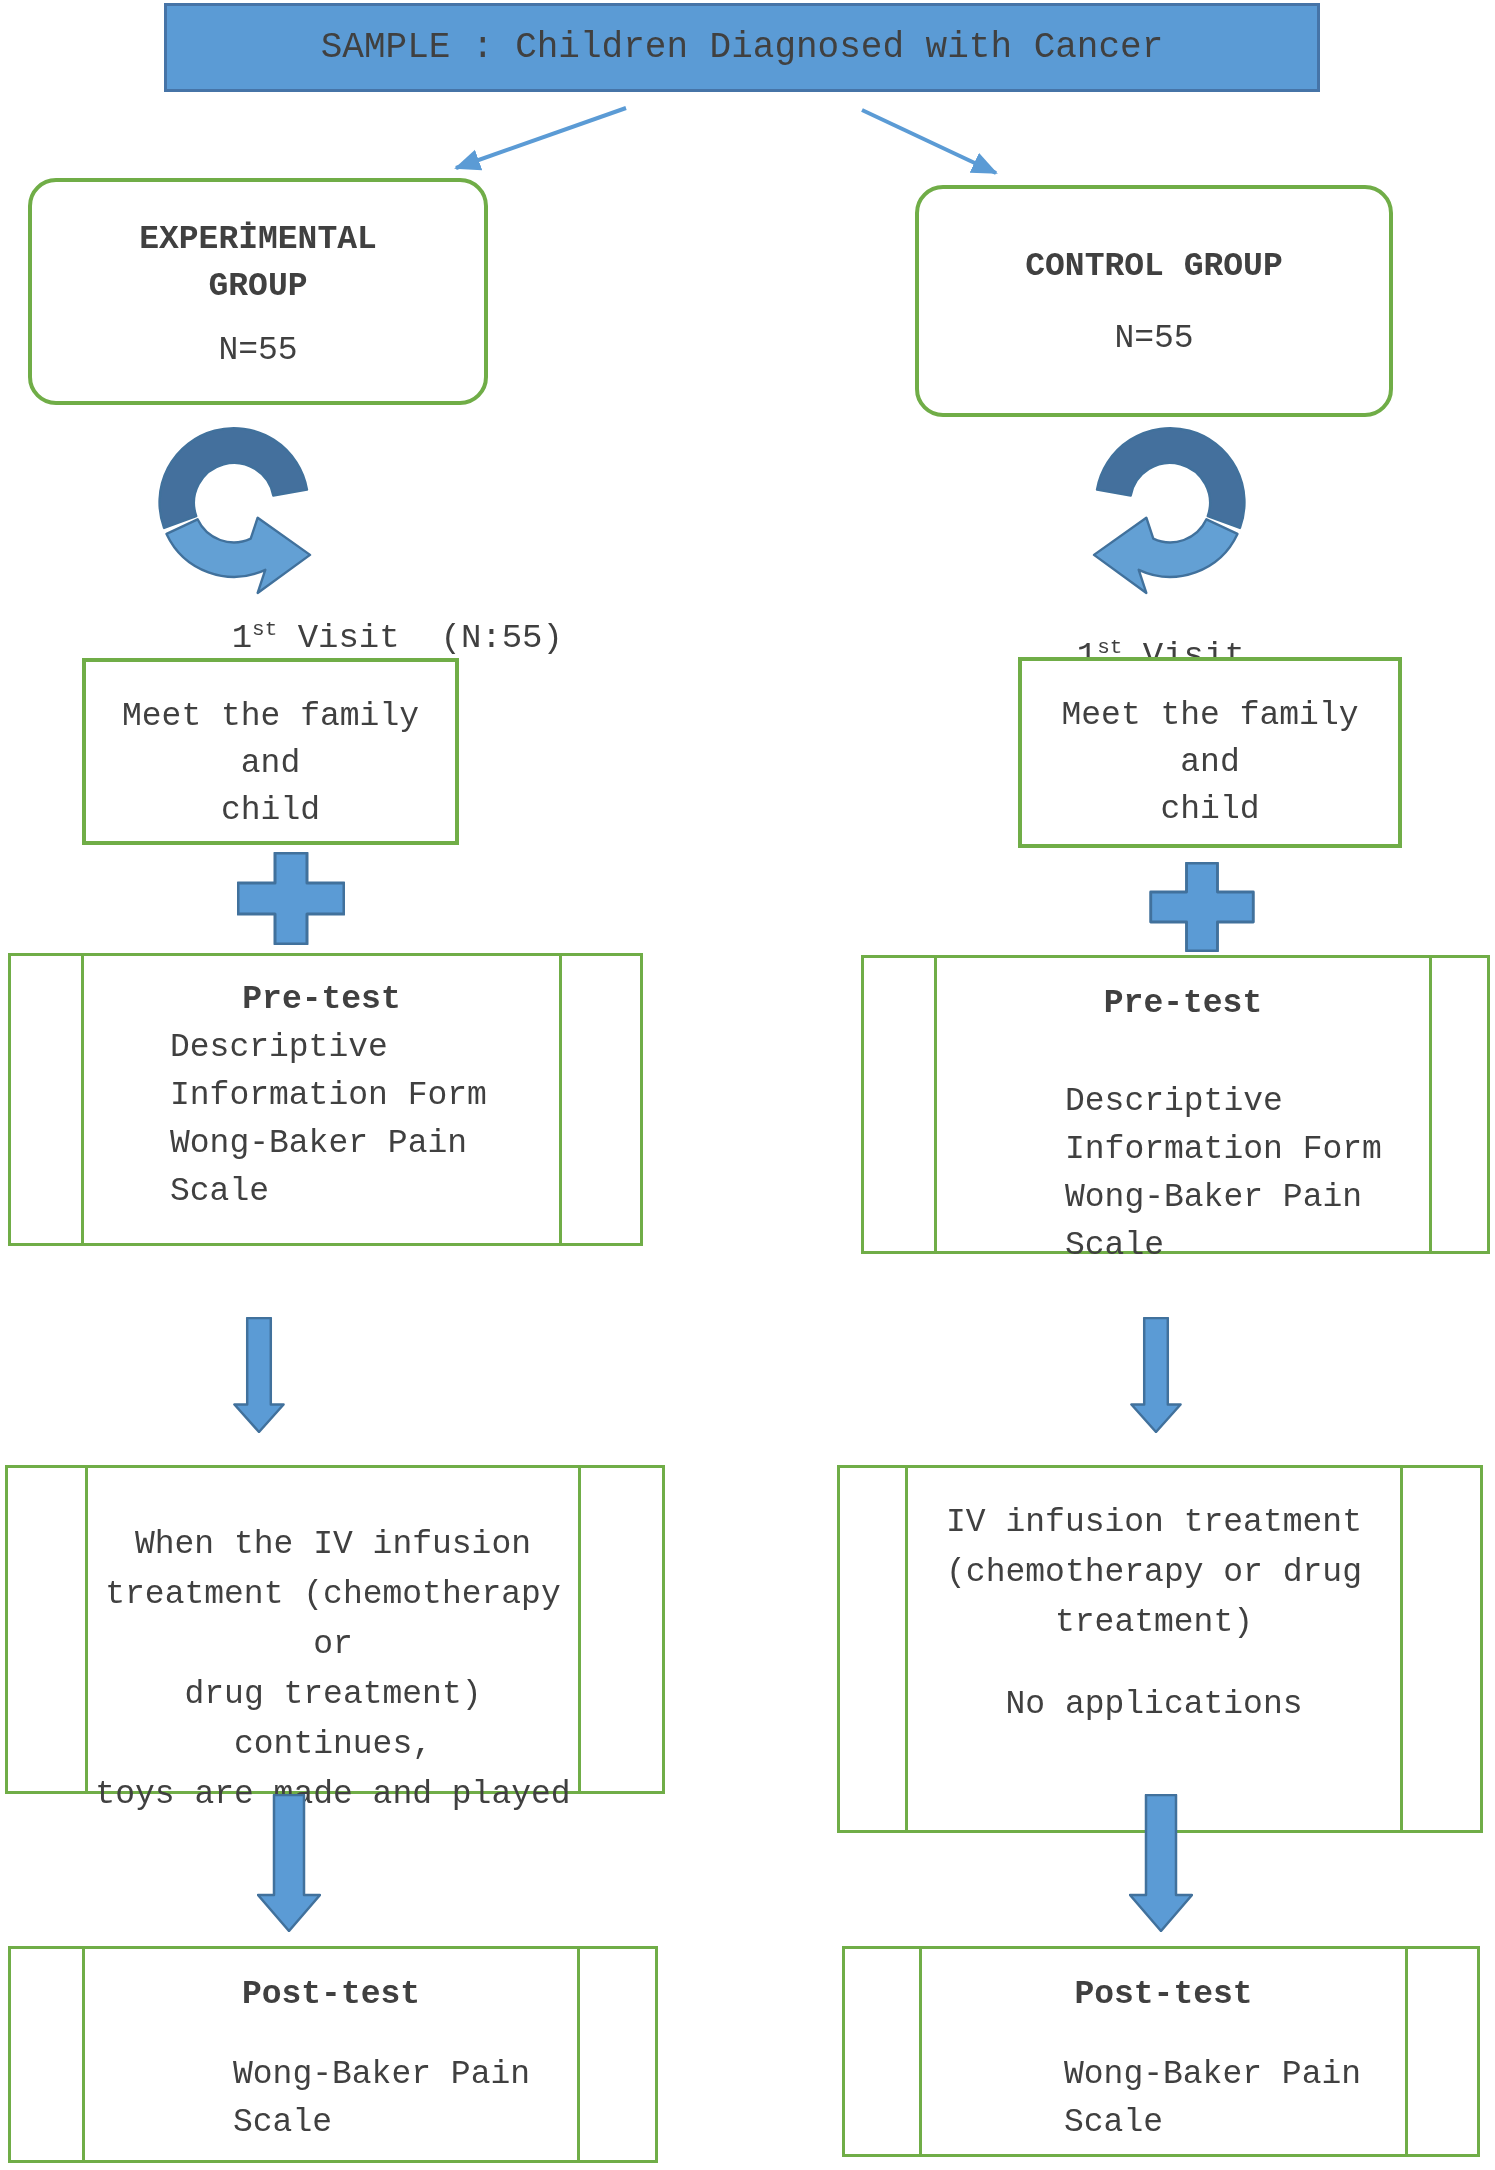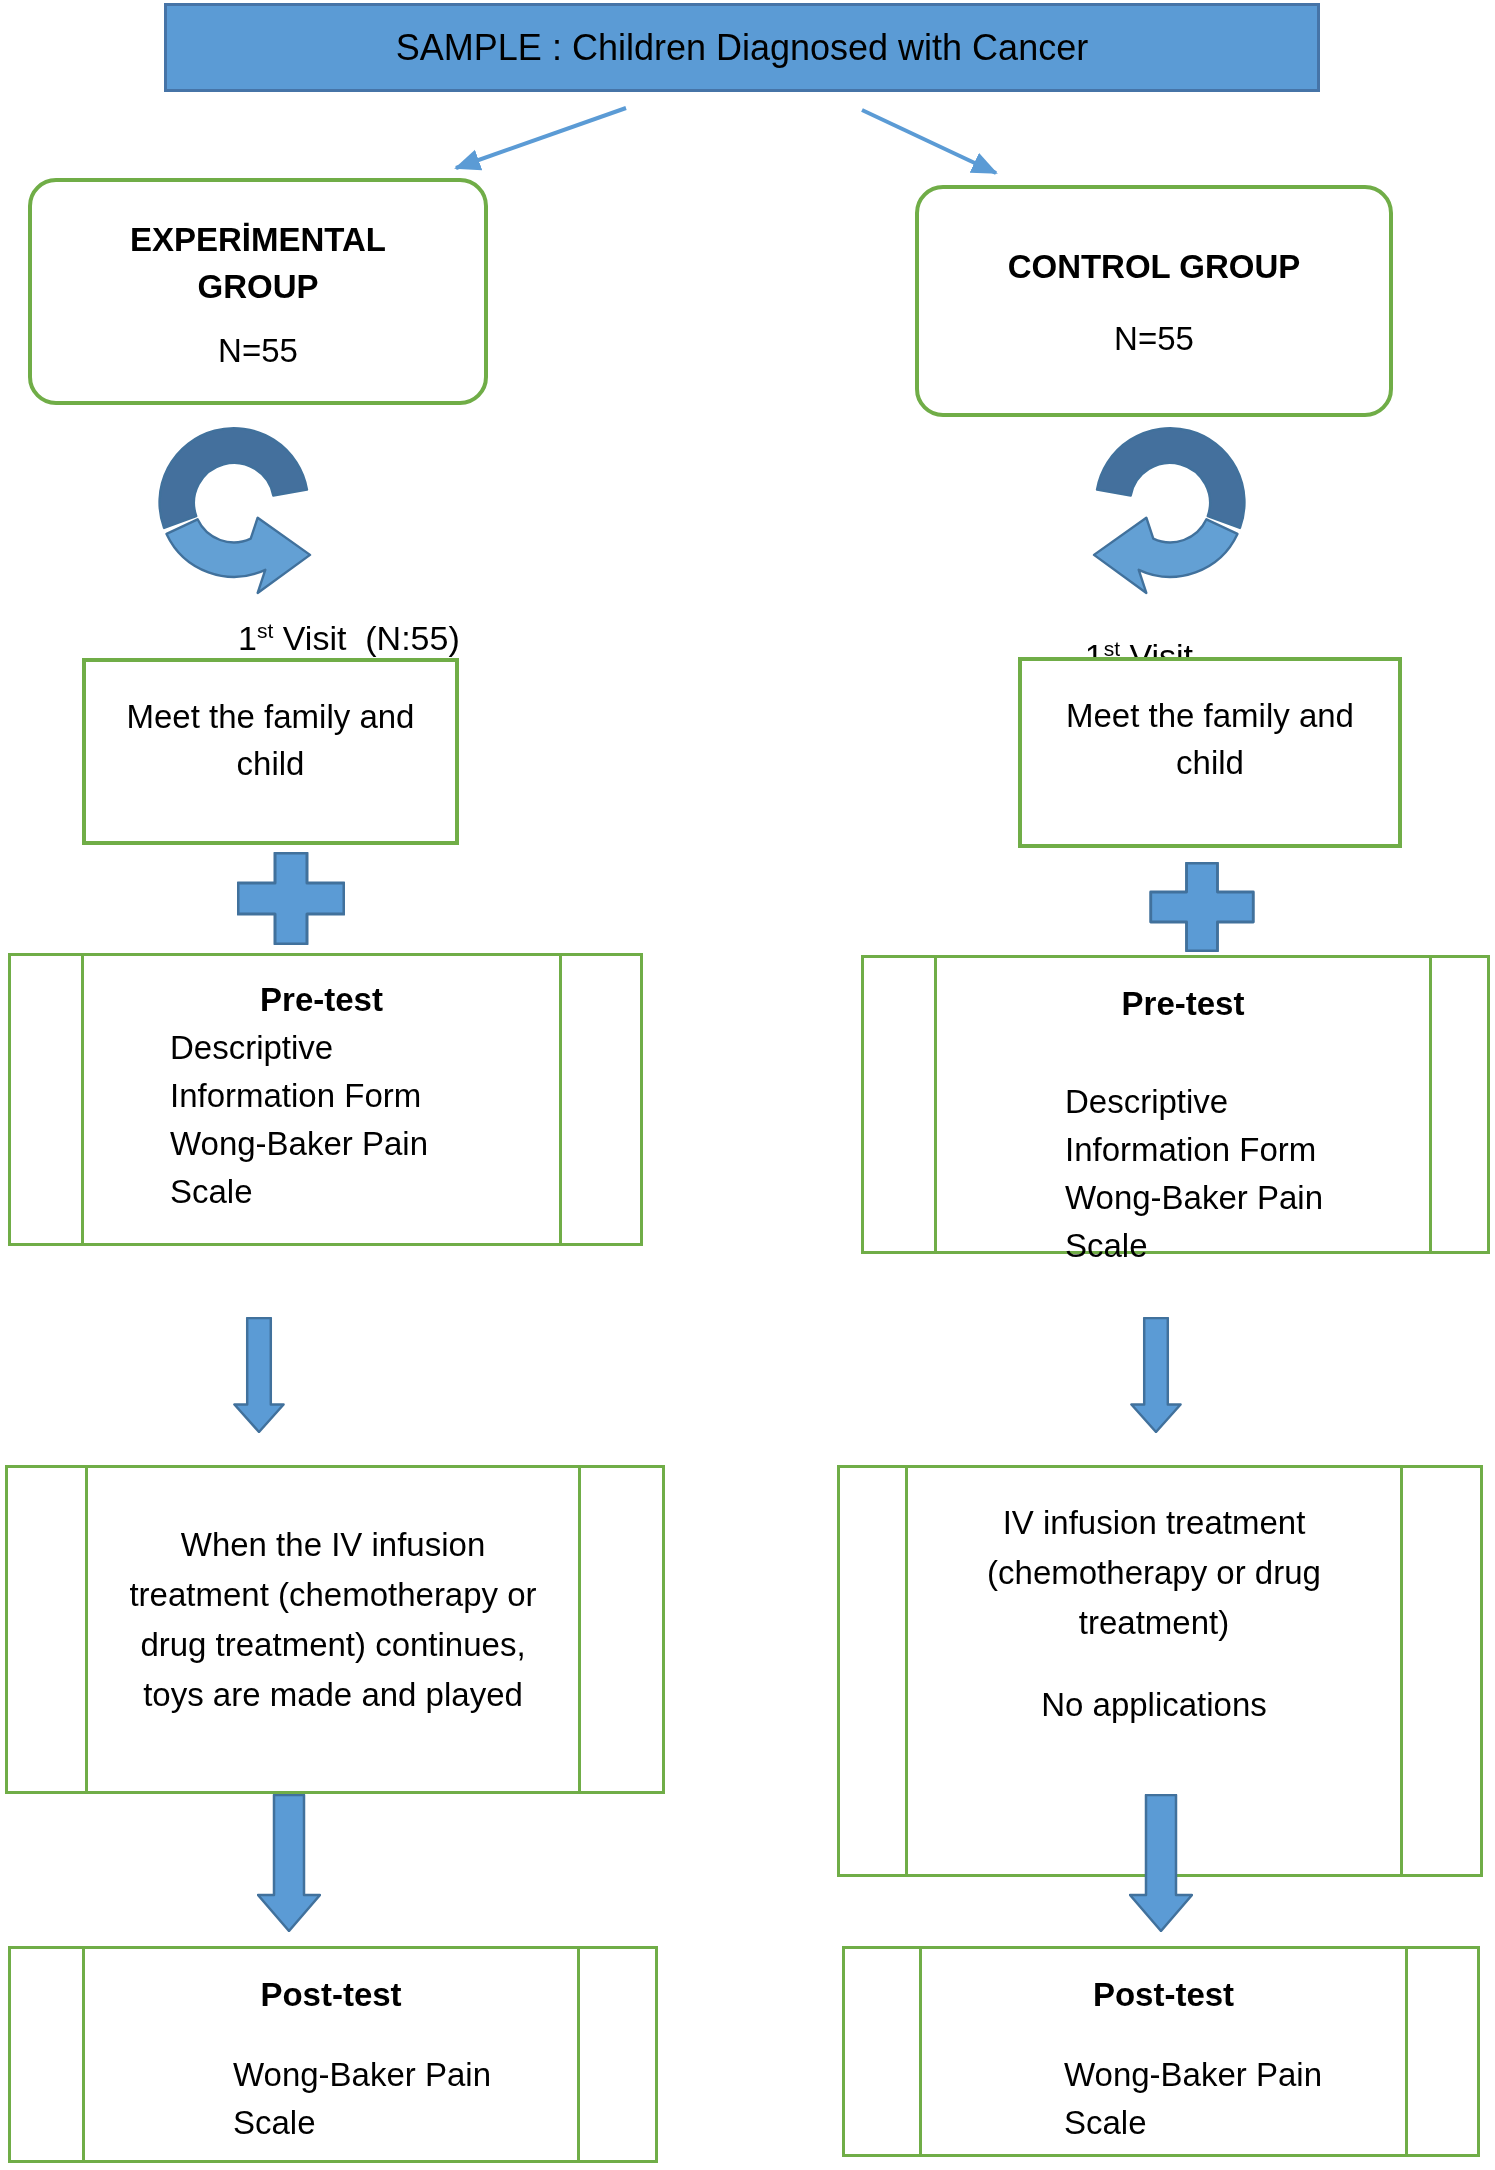--- a/index.html
+++ b/index.html
@@ -1,17 +1,17 @@
 <!DOCTYPE html>
 <html><head>
 <meta charset="utf-8">
 <style>
   html,body{margin:0;padding:0;background:#fff;}
   .canvas{position:relative;width:1495px;height:2170px;background:#fff;
-          font-family:Liberation Sans, sans-serif;color:#000000;overflow:hidden;}
+          font-family:Liberation Mono, monospace;color:#404040;overflow:hidden;}
   .abs{position:absolute;}
   .sample{left:164px;top:3px;width:1156px;height:89px;background:#5B9BD5;
           border:3px solid #4674A7;box-sizing:border-box;display:flex;
           align-items:center;justify-content:center;font-size:36px;}
   .group{border:4px solid #70AD47;border-radius:28px;background:#fff;
          box-sizing:border-box;text-align:center;}
   .group-exp{left:28px;top:178px;width:460px;height:227px;padding-top:34px;}
   .group-ctl{left:915px;top:185px;width:478px;height:232px;padding-top:54px;}
   .group-title{font-weight:bold;font-size:33px;line-height:47px;}
   .group-n{font-size:33px;margin-top:22px;}
@@ -33,21 +33,21 @@
   .pt-l .side{width:70px;} .pt-l .side-r{width:78px;}
   .pt-l .ttl{margin-top:20px;}
   .pt-l .bodytxt{padding-left:86px;}
   .pt-r{left:861px;top:955px;width:629px;height:299px;}
   .pt-r .side{width:70px;} .pt-r .side-r{width:55px;}
   .pt-r .ttl{margin-top:22px;}
   .pt-r .bodytxt{padding-left:128px;margin-top:50px;}
   .tr-l{left:5px;top:1465px;width:660px;height:329px;}
   .tr-l .side{width:77px;} .tr-l .side-r{width:81px;}
   .tr-l .main{text-align:center;padding-top:52px;line-height:50px;}
-  .tr-r{left:837px;top:1465px;width:646px;height:412px;}
+  .tr-r{left:837px;top:1465px;width:646px;height:368px;}
   .tr-r .side{width:65px;} .tr-r .side-r{width:77px;}
   .tr-r .main{text-align:center;padding-top:30px;line-height:50px;}
   .noapp{margin-top:32px;}
   .po-l{left:8px;top:1946px;width:650px;height:217px;}
   .po-l .side{width:71px;} .po-l .side-r{width:75px;}
   .po-r{left:842px;top:1946px;width:638px;height:211px;}
   .po-r .side{width:74px;} .po-r .side-r{width:69px;}
   .po-l .ttl,.po-r .ttl{margin-top:22px;}
   .po-l .bodytxt{padding-left:148px;margin-top:32px;}
   .po-r .bodytxt{padding-left:142px;margin-top:32px;}

